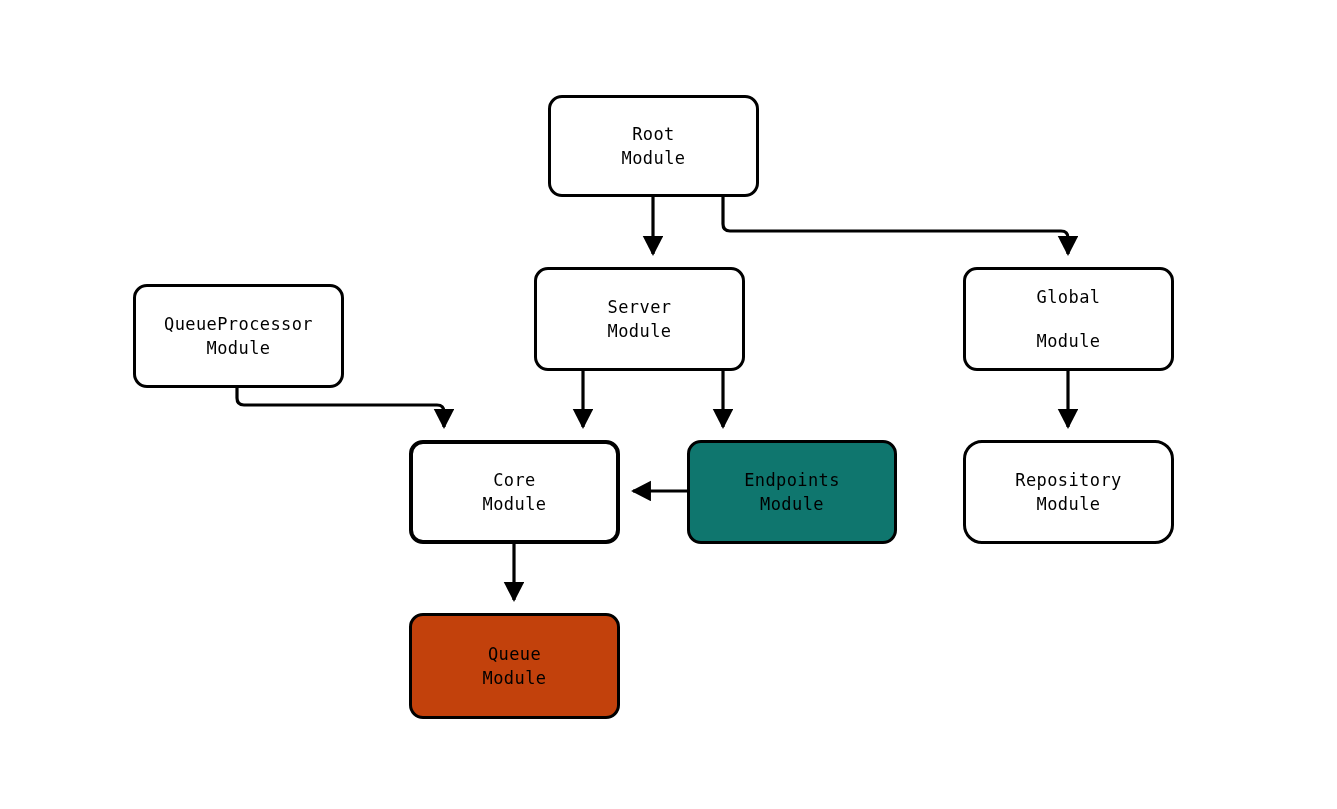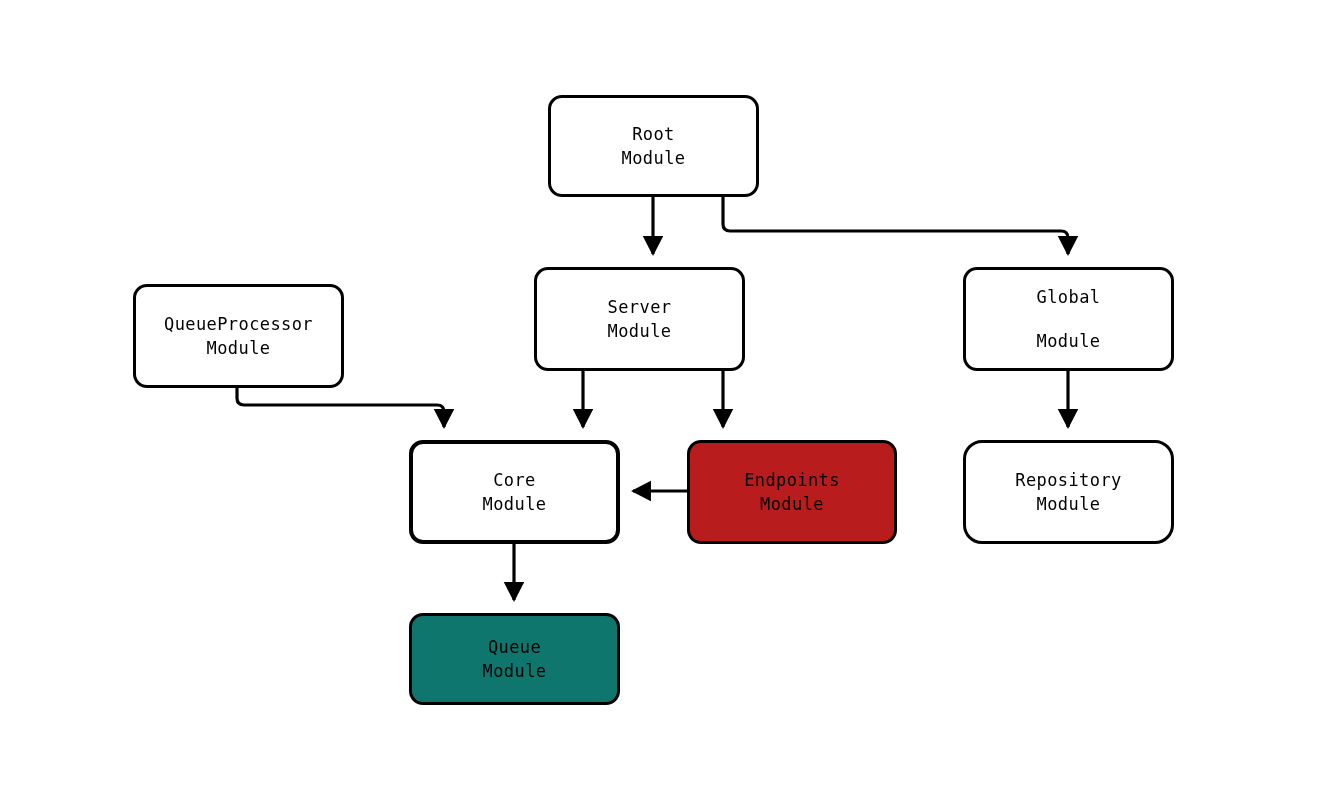--- a/index.html
+++ b/index.html
@@ -89,27 +89,27 @@
         <span class="node-line">Module</span>
       </div>
       <div class="node" style="left: 963px; top: 267px; width: 211px; height: 104px; border-color: rgb(0, 0, 0); background: rgb(255, 255, 255); gap: 19px;">
         <span class="node-line">Global</span>
         <span class="node-line">Module</span>
       </div>
       <div class="node emphasis" style="left: 409px; top: 440px; width: 211px; height: 104px; border-color: rgb(0, 0, 0); background: rgb(255, 255, 255);">
         <span class="node-line">Core</span>
         <span class="node-line">Module</span>
       </div>
-      <div class="node" style="left: 687px; top: 440px; width: 210px; height: 104px; border-color: rgb(0, 0, 0); background: #b91c1c;">
+      <div class="node" style="left: 687px; top: 440px; width: 210px; height: 104px; border-color: rgb(0, 0, 0); background: #0f766e;">
         <span class="node-line">Endpoints</span>
         <span class="node-line">Module</span>
       </div>
       <div class="node" style="left: 963px; top: 440px; width: 211px; height: 104px; border-color: rgb(0, 0, 0); background: rgb(255, 255, 255); border-radius: 19px;">
         <span class="node-line">Repository</span>
         <span class="node-line">Module</span>
       </div>
-      <div class="node" style="left: 409px; top: 613px; width: 211px; height: 92px; border-color: rgb(0, 0, 0); background: #0f766e;">
+      <div class="node" style="left: 409px; top: 613px; width: 211px; height: 106px; border-color: rgb(0, 0, 0); background: #c2410c;">
         <span class="node-line">Queue</span>
         <span class="node-line">Module</span>
       </div>
     </div>
 
 </div>
 
 </body></html>

